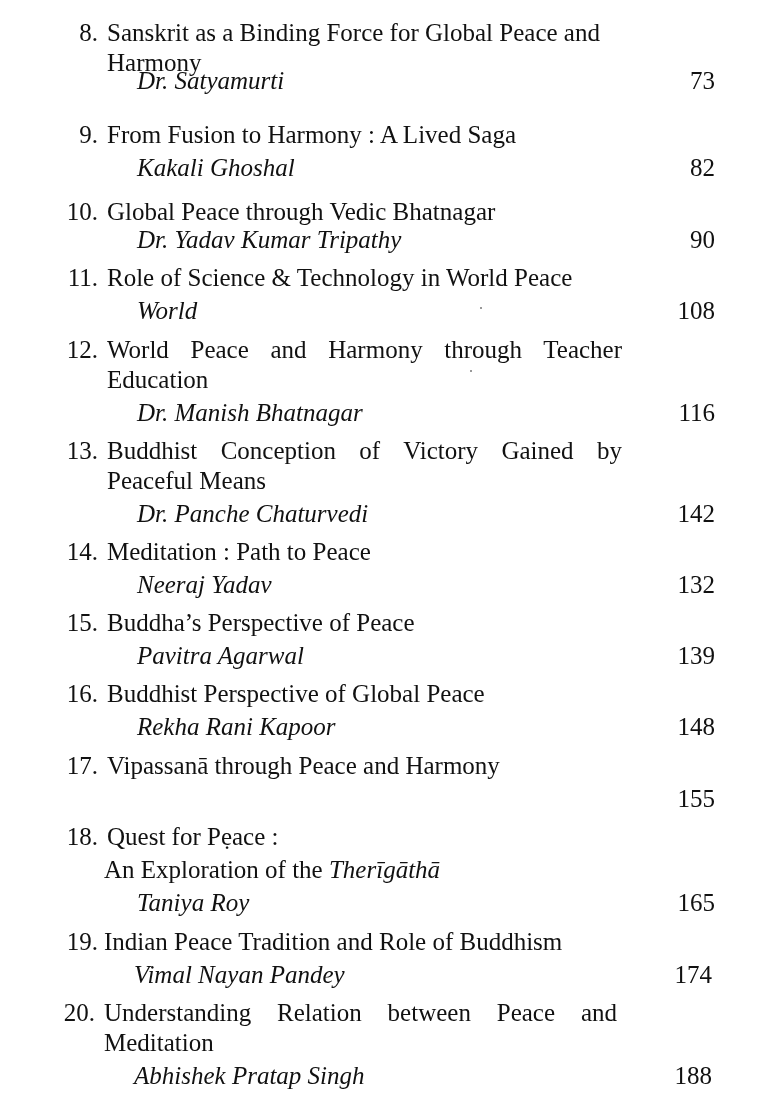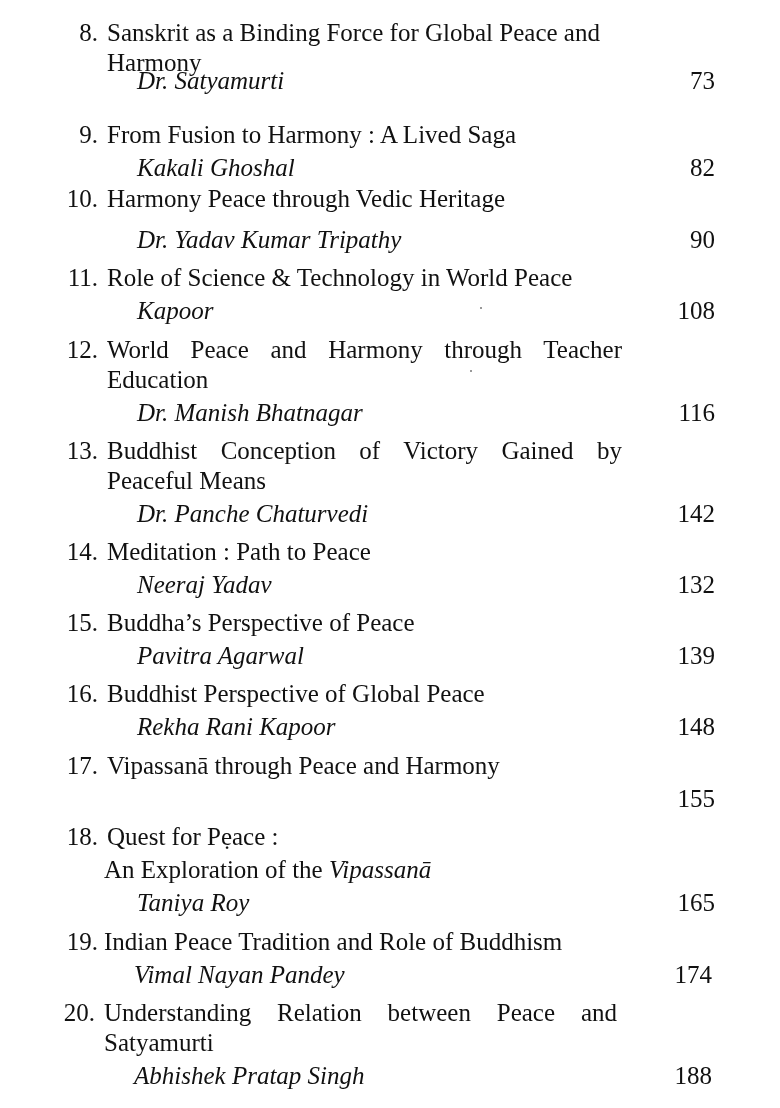--- a/index.html
+++ b/index.html
@@ -92,37 +92,37 @@
       <span class="num">9.</span>
       <span class="title">From Fusion to Harmony : A Lived Saga</span>
     </div>
     <div class="line" style="top:153px">
       <span class="author">Kakali Ghoshal</span>
       <span class="page">82</span>
     </div>
   </div>
 
   <div class="entry" style="top:0">
-    <div class="line" style="top:184px">
+    <div class="line" style="top:197px">
       <span class="num">10.</span>
-      <span class="title">Harmony Peace through Vedic Heritage</span>
+      <span class="title">Global Peace through Vedic Bhatnagar</span>
     </div>
     <div class="line" style="top:225px">
       <span class="author">Dr. Yadav Kumar Tripathy</span>
       <span class="page">90</span>
     </div>
   </div>
 
   <div class="entry" style="top:0">
     <div class="line" style="top:263px">
       <span class="num">11.</span>
       <span class="title">Role of Science &amp; Technology in World Peace</span>
     </div>
     <div class="line" style="top:296px">
-      <span class="author">Kapoor</span>
+      <span class="author">World</span>
       <span class="page">108</span>
     </div>
   </div>
 
   <div class="entry" style="top:0">
     <div class="line" style="top:335px">
       <span class="num">12.</span>
       <span class="title justified">World Peace and Harmony through Teacher</span>
     </div>
     <div class="line" style="top:365px">
@@ -190,21 +190,21 @@
       <span class="page">155</span>
     </div>
   </div>
 
   <div class="entry" style="top:0">
     <div class="line" style="top:822px">
       <span class="num">18.</span>
       <span class="title">Quest for Pẹace :</span>
     </div>
     <div class="line" style="top:855px">
-      <span class="title" style="left:104px"><span>An Exploration of the </span><span class="it">Vipassanā</span></span>
+      <span class="title" style="left:104px"><span>An Exploration of the </span><span class="it">Therīgāthā</span></span>
     </div>
     <div class="line" style="top:888px">
       <span class="author">Taniya Roy</span>
       <span class="page">165</span>
     </div>
   </div>
 
   <div class="entry" style="top:0">
     <div class="line" style="top:927px">
       <span class="num">19.</span>
@@ -215,21 +215,21 @@
       <span class="page" style="right:68px">174</span>
     </div>
   </div>
 
   <div class="entry" style="top:0">
     <div class="line" style="top:998px">
       <span class="num" style="right:685px">20.</span>
       <span class="title justified" style="left:104px; width:513px">Understanding Relation between Peace and</span>
     </div>
     <div class="line" style="top:1028px">
-      <span class="title" style="left:104px">Satyamurti</span>
+      <span class="title" style="left:104px">Meditation</span>
     </div>
     <div class="line" style="top:1061px">
       <span class="author" style="left:134px">Abhishek Pratap Singh</span>
       <span class="page" style="right:68px">188</span>
     </div>
   </div>
 
   <div class="speck" style="left:480px; top:307px"></div>
   <div class="speck" style="left:470px; top:370px"></div>
 </div>

